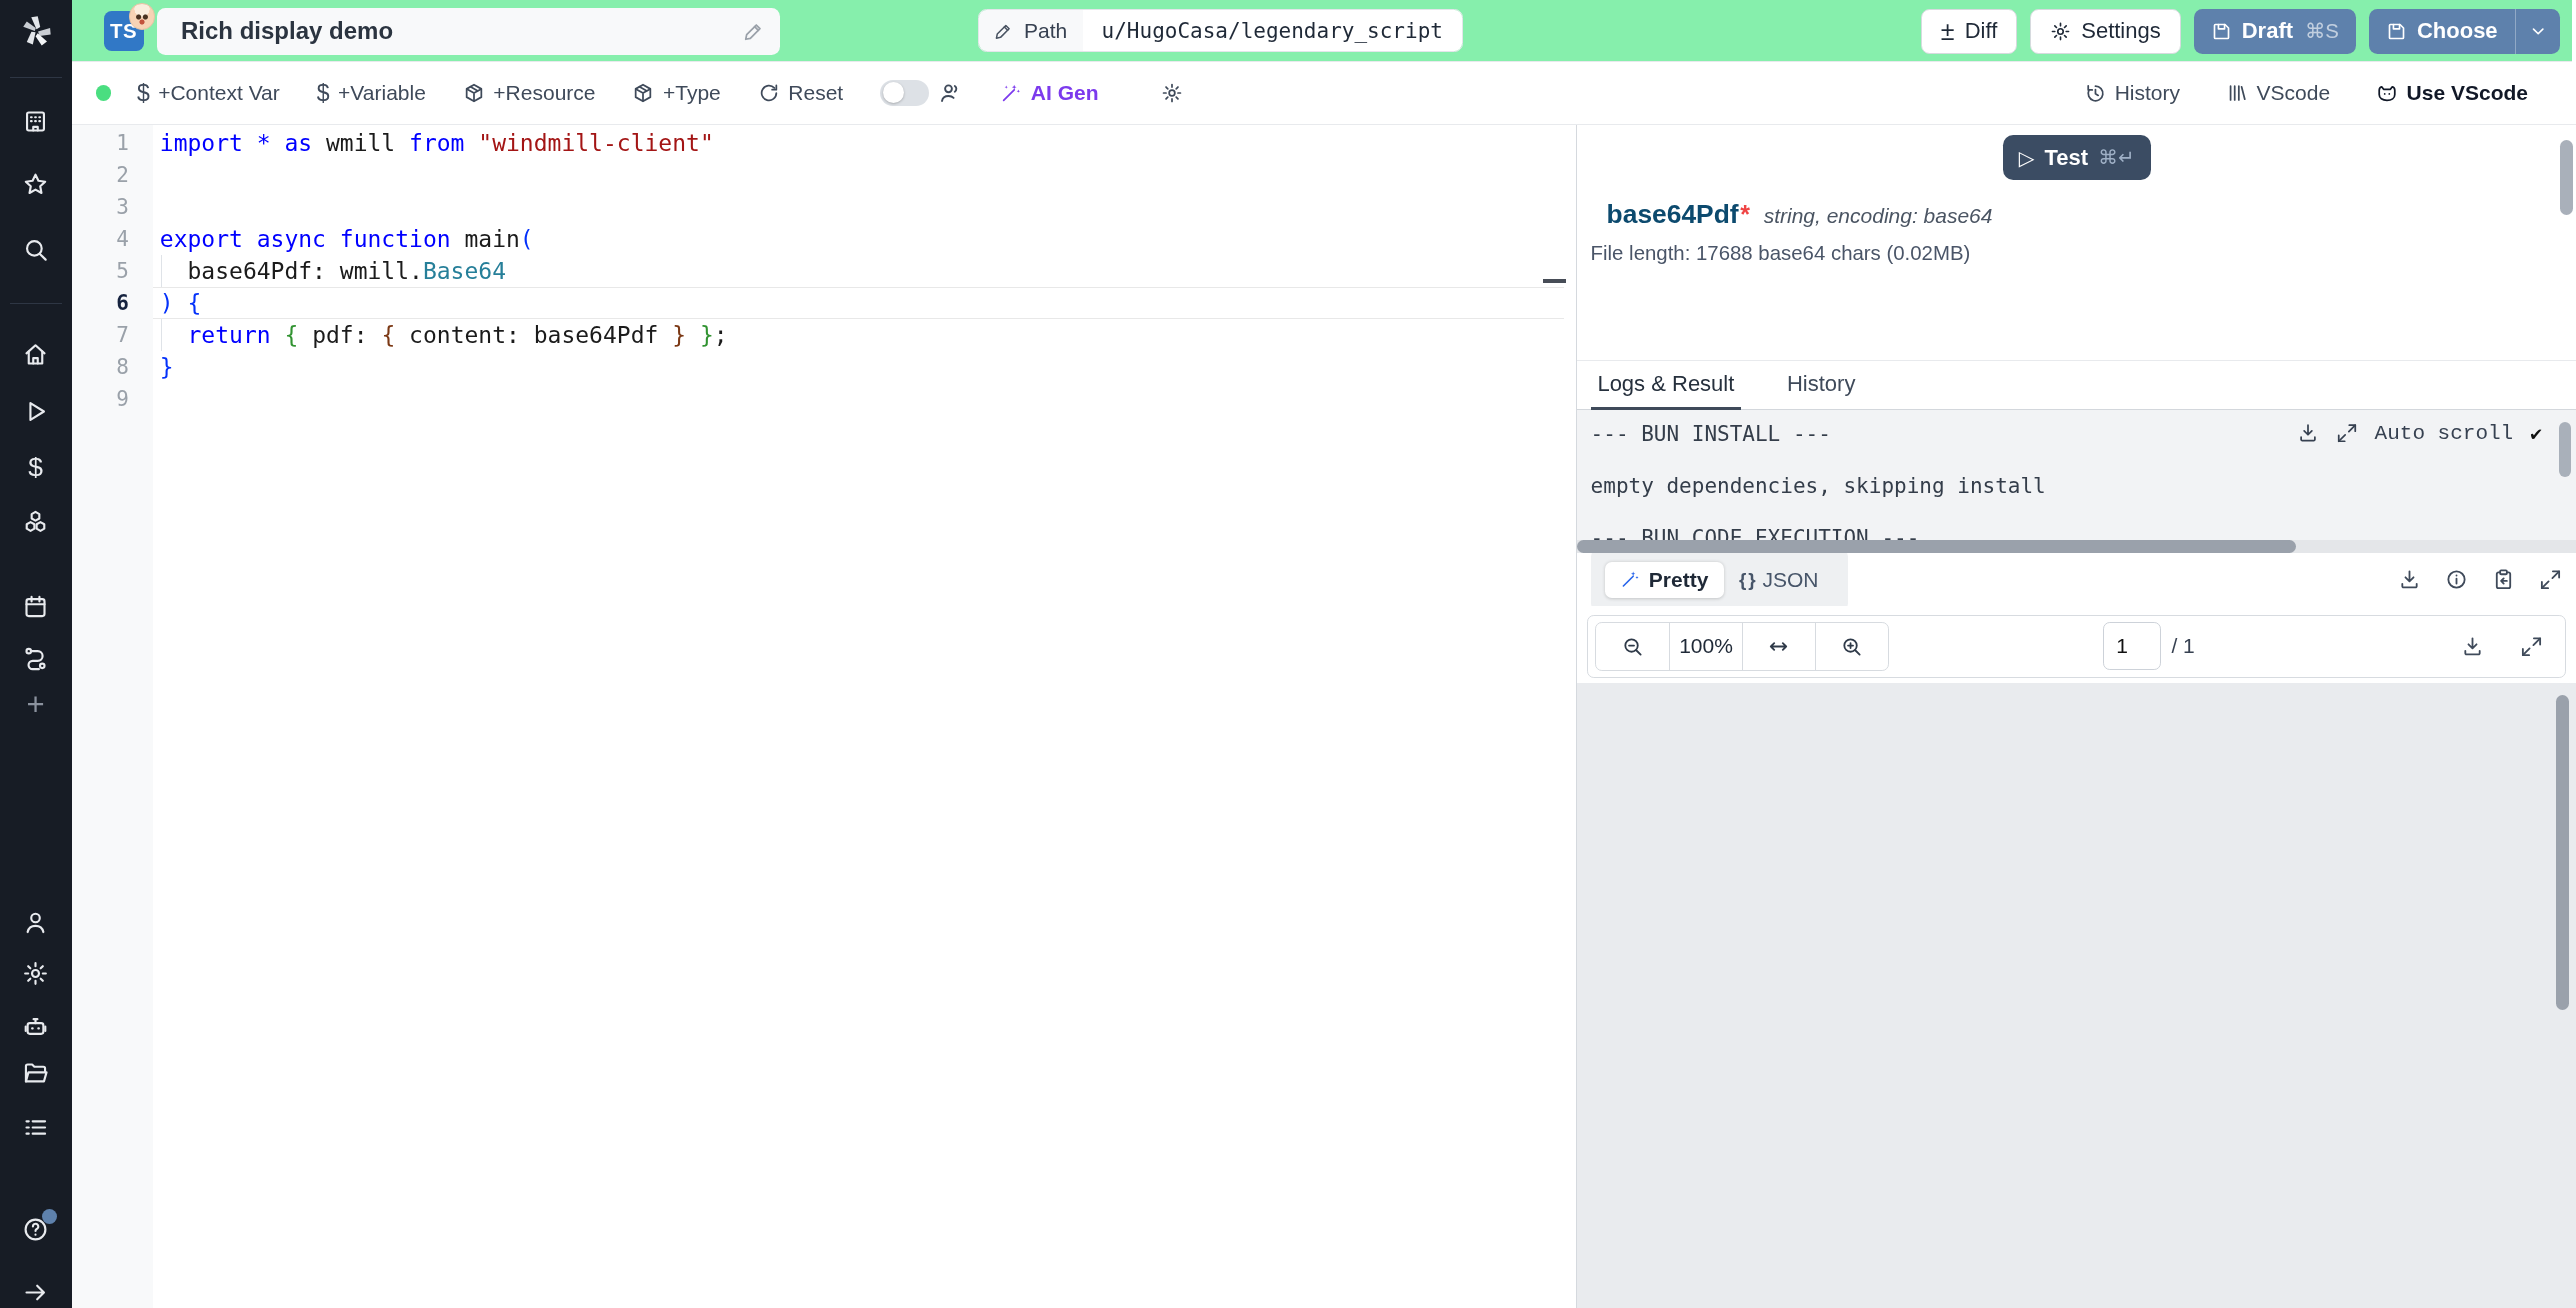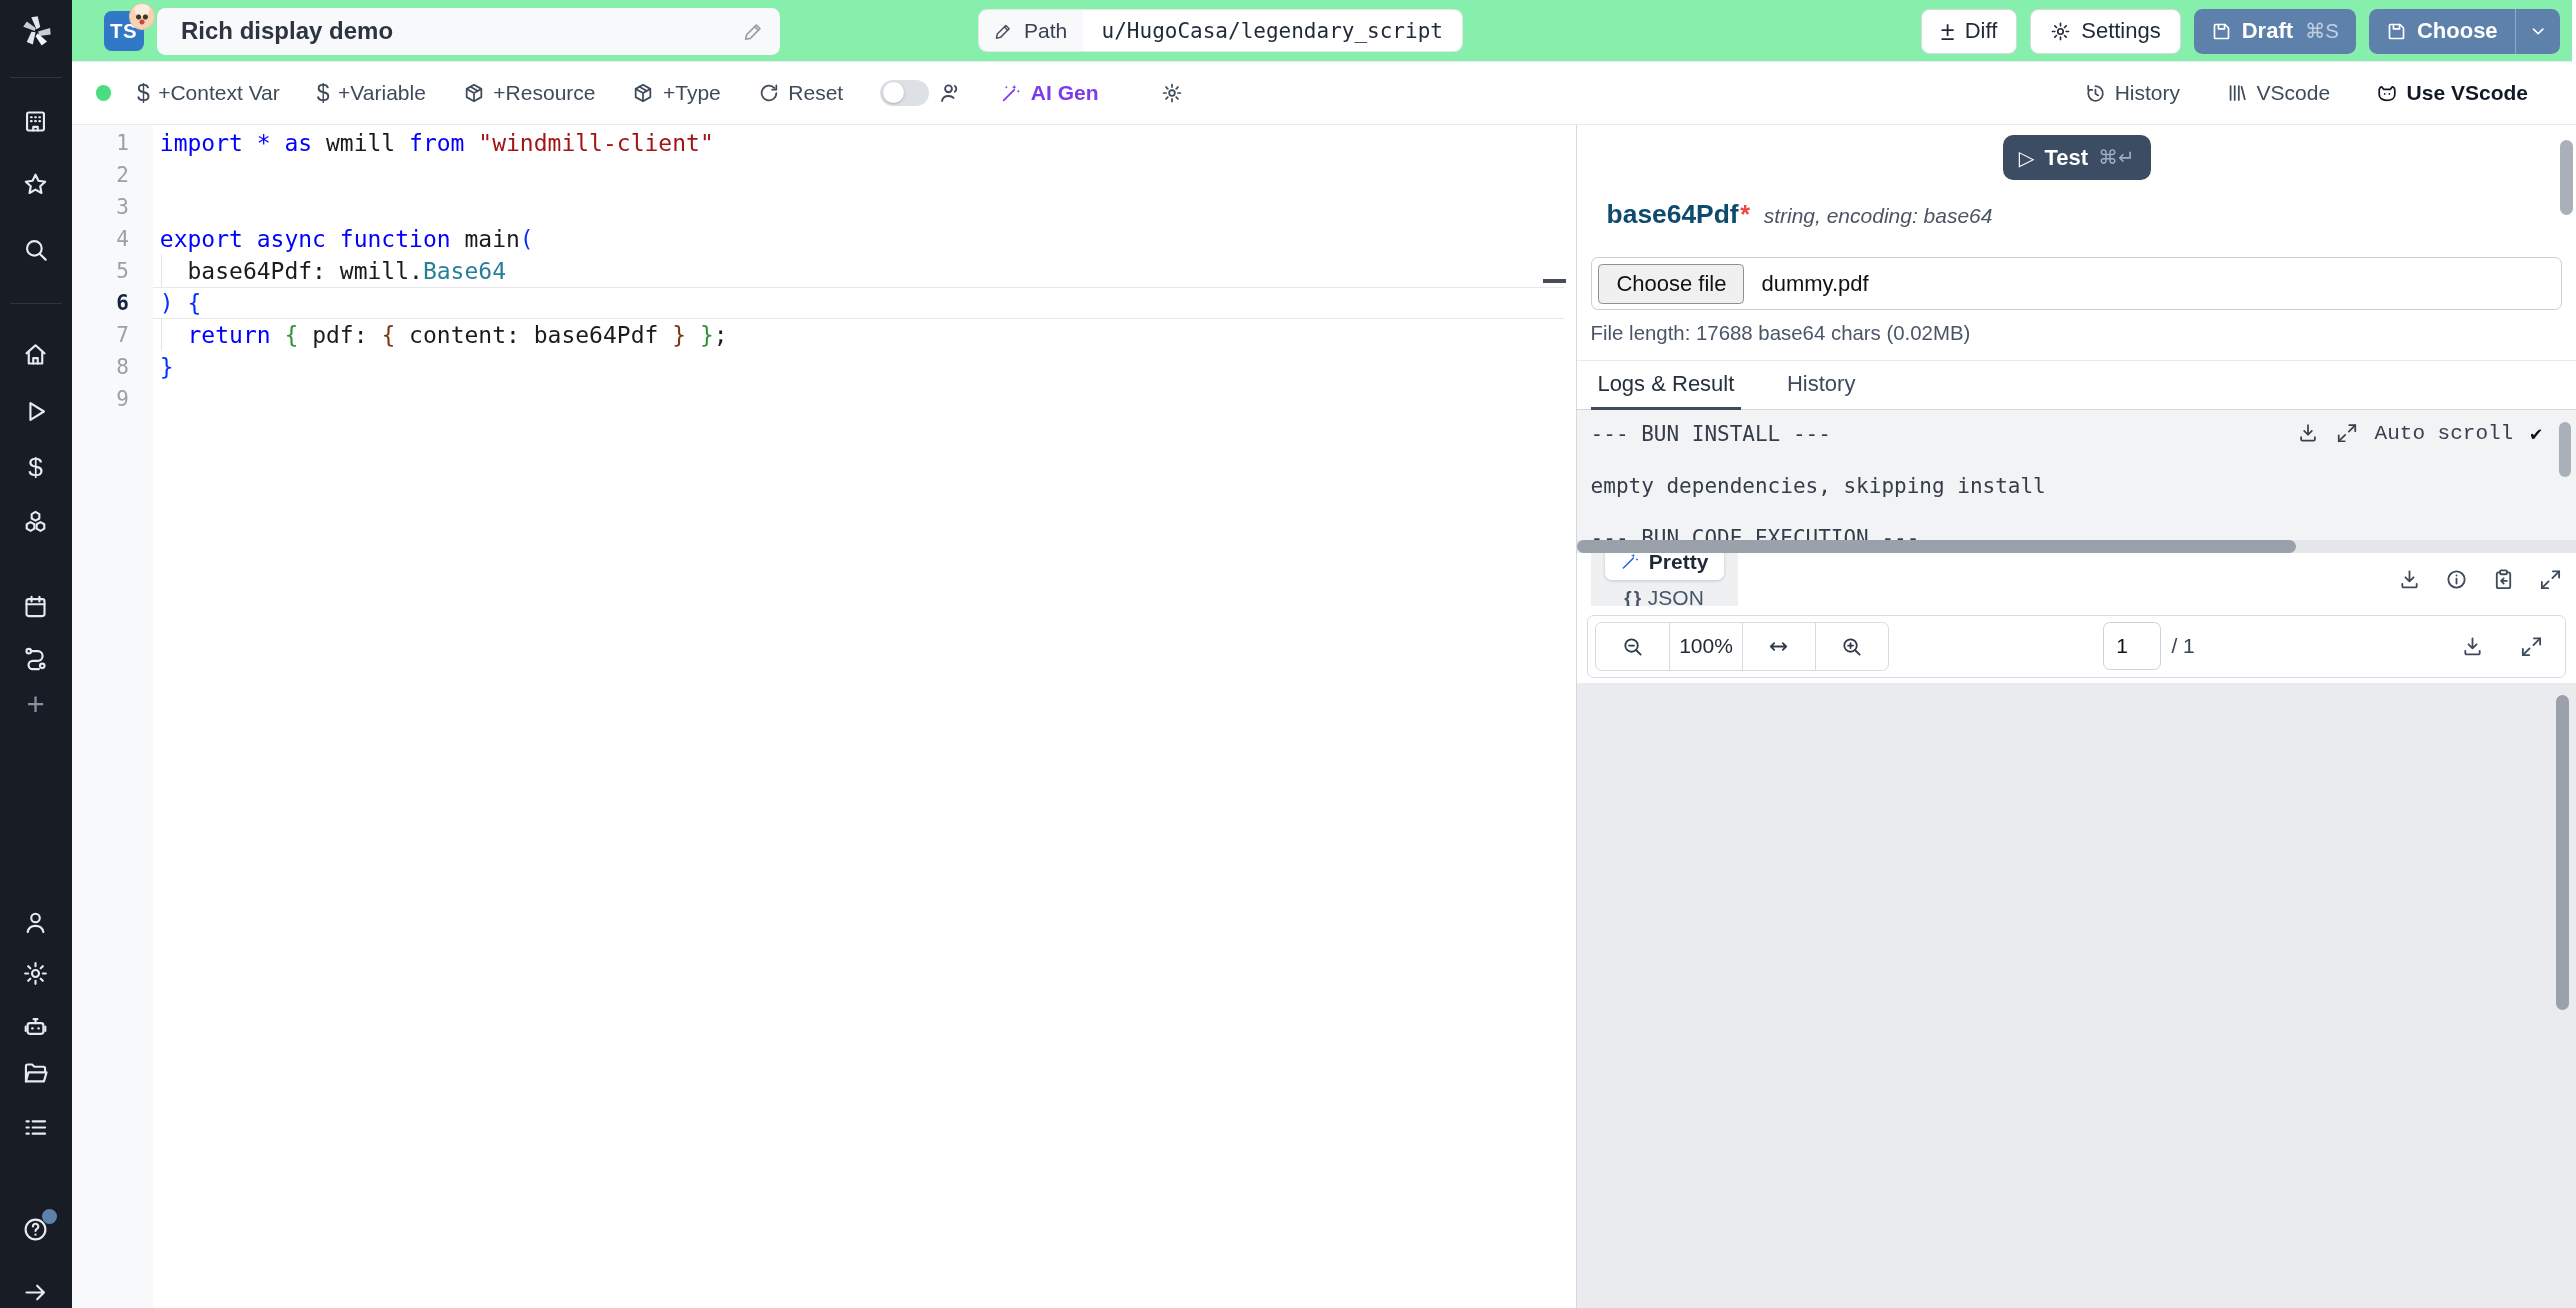--- a/index.html
+++ b/index.html
@@ -106,21 +106,21 @@
   .rp-log { height:143px; flex:none; background:#f2f3f5; position:relative; padding:12px 13.6px 0; overflow:hidden; }
   .log-line { font-family:"DejaVu Sans Mono",monospace; font-size:21px; color:#343d4a; margin-bottom:28px; white-space:pre; }
   .log-overlay { position:absolute; top:12px; right:34px; display:flex; align-items:flex-start; gap:17px; color:#374151; font-size:21px;font-family:Liberation Mono, monospace; }
   .log-overlay svg { width:22px; height:22px; cursor:pointer; }
   .log-overlay .chk { font-size:19.6px; color:#111; }
   .hscroll-track { position:absolute; left:0; right:0; bottom:0; height:12.8px; background:#e4e6e9; }
   .hscroll-thumb { position:absolute; left:0; top:0; height:12.8px; width:72%; background:#9aa1ab; border-radius:6.8px; cursor:pointer; }
   .log-vthumb { right:5.1px; top:12px; width:12px; height:55px; }
 
   .rp-reshead { height:53px; flex:none; display:flex; align-items:center; padding:0 13.6px; background:#fff; }
-  .seg { background:#eef0f2; border-radius:8.5px; padding:14px; display:flex; align-items:center;flex-direction:column; }
+  .seg { background:#eef0f2; border-radius:8.5px; padding:14px; display:flex; align-items:flex-start; }
   .seg-chip { display:flex; align-items:center; gap:8.5px; padding:6px 15.3px; border-radius:6.8px; font-size:21px; color:#475569; cursor:pointer; }
   .seg-chip.active { background:#fff; box-shadow:0 0.9px 3.4px rgba(0,0,0,0.18); color:#1f2937; font-weight:600; }
   .seg-chip .wand-blue { color:#2563eb; width:20.4px; height:20.4px; }
   .seg-chip .braces { font-weight:700; font-size:19px; letter-spacing:-1.7px; }
   .res-icons { margin-left:auto; display:flex; align-items:center; gap:24px; color:#3f4a5a; }
   .res-icons svg { width:23px; height:23px; cursor:pointer; }
 
   .rp-pdftb { height:77px; flex:none; padding:8.5px 10.2px 0; background:#fff; }
   .pdf-toolbar { height:63px; border:0.9px solid #d7dbe0; border-radius:6.8px; background:#fff; position:relative; display:flex; align-items:center; }
   .zoom-group { margin-left:6.8px; height:49px; border:0.9px solid #d7dbe0; border-radius:6.8px; display:flex; align-items:stretch; overflow:hidden; }
@@ -450,24 +450,20 @@
   <div class="rp-form">
     <button class="test-btn">
       <span class="tri">▷</span>
       <span>Test</span>
       <span class="sc">⌘↵</span>
     </button>
     <div class="field-head">
       <span class="fname">base64Pdf</span>
       <span class="req">*</span>
       <span class="ftype">string, encoding: base64</span>
-    </div>
-    <div class="file-input">
-      <button class="choose">Choose file</button>
-      <span class="fname2">dummy.pdf</span>
     </div>
     <div class="finfo">File length: 17688 base64 chars (0.02MB)</div>
     <div class="thumb form-thumb"></div>
   </div>
 
   <div class="rp-tabs">
     <div class="tab active"><span>Logs &amp; Result</span></div>
     <div class="tab"><span>History</span></div>
   </div>
 

